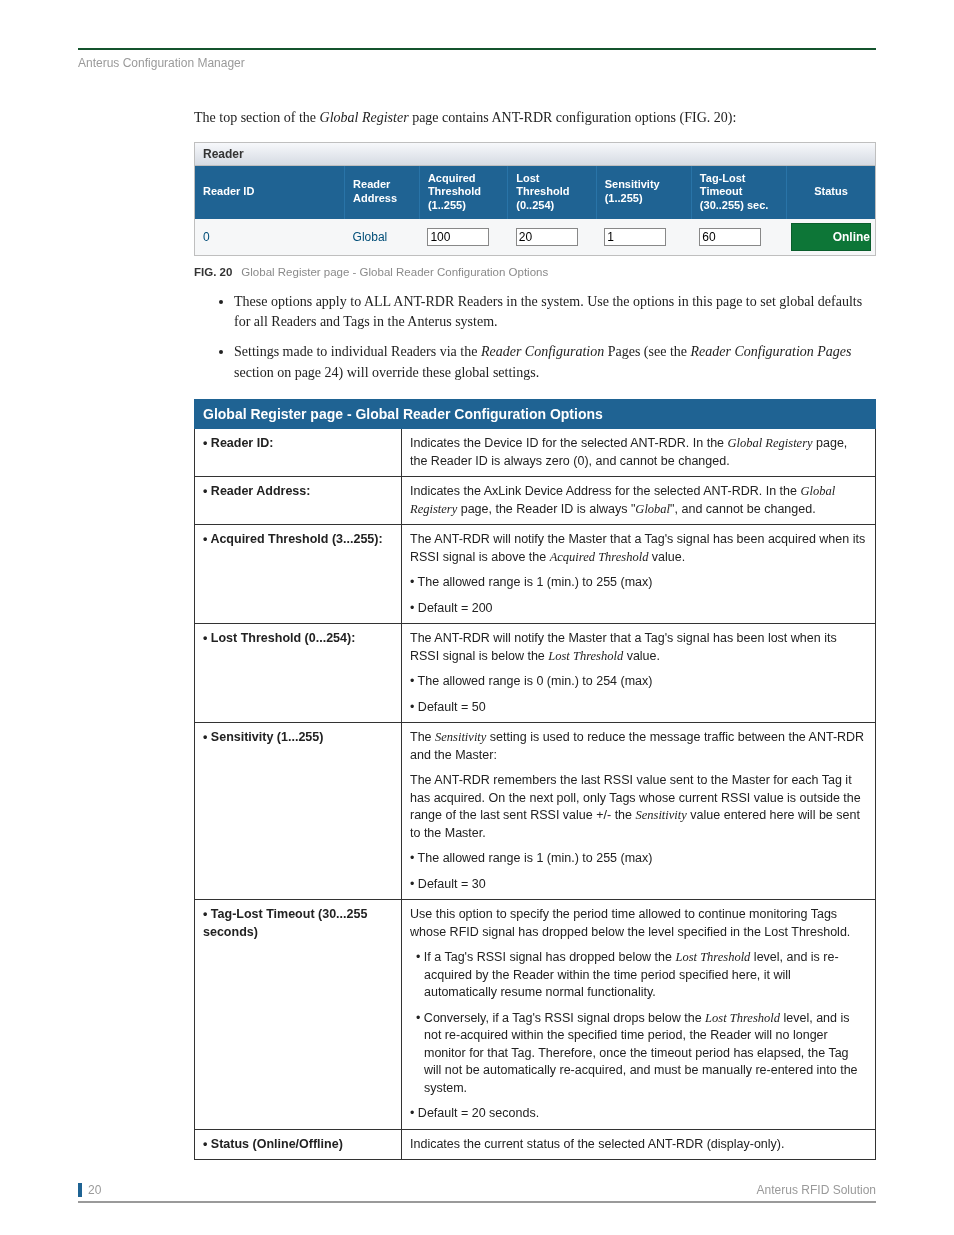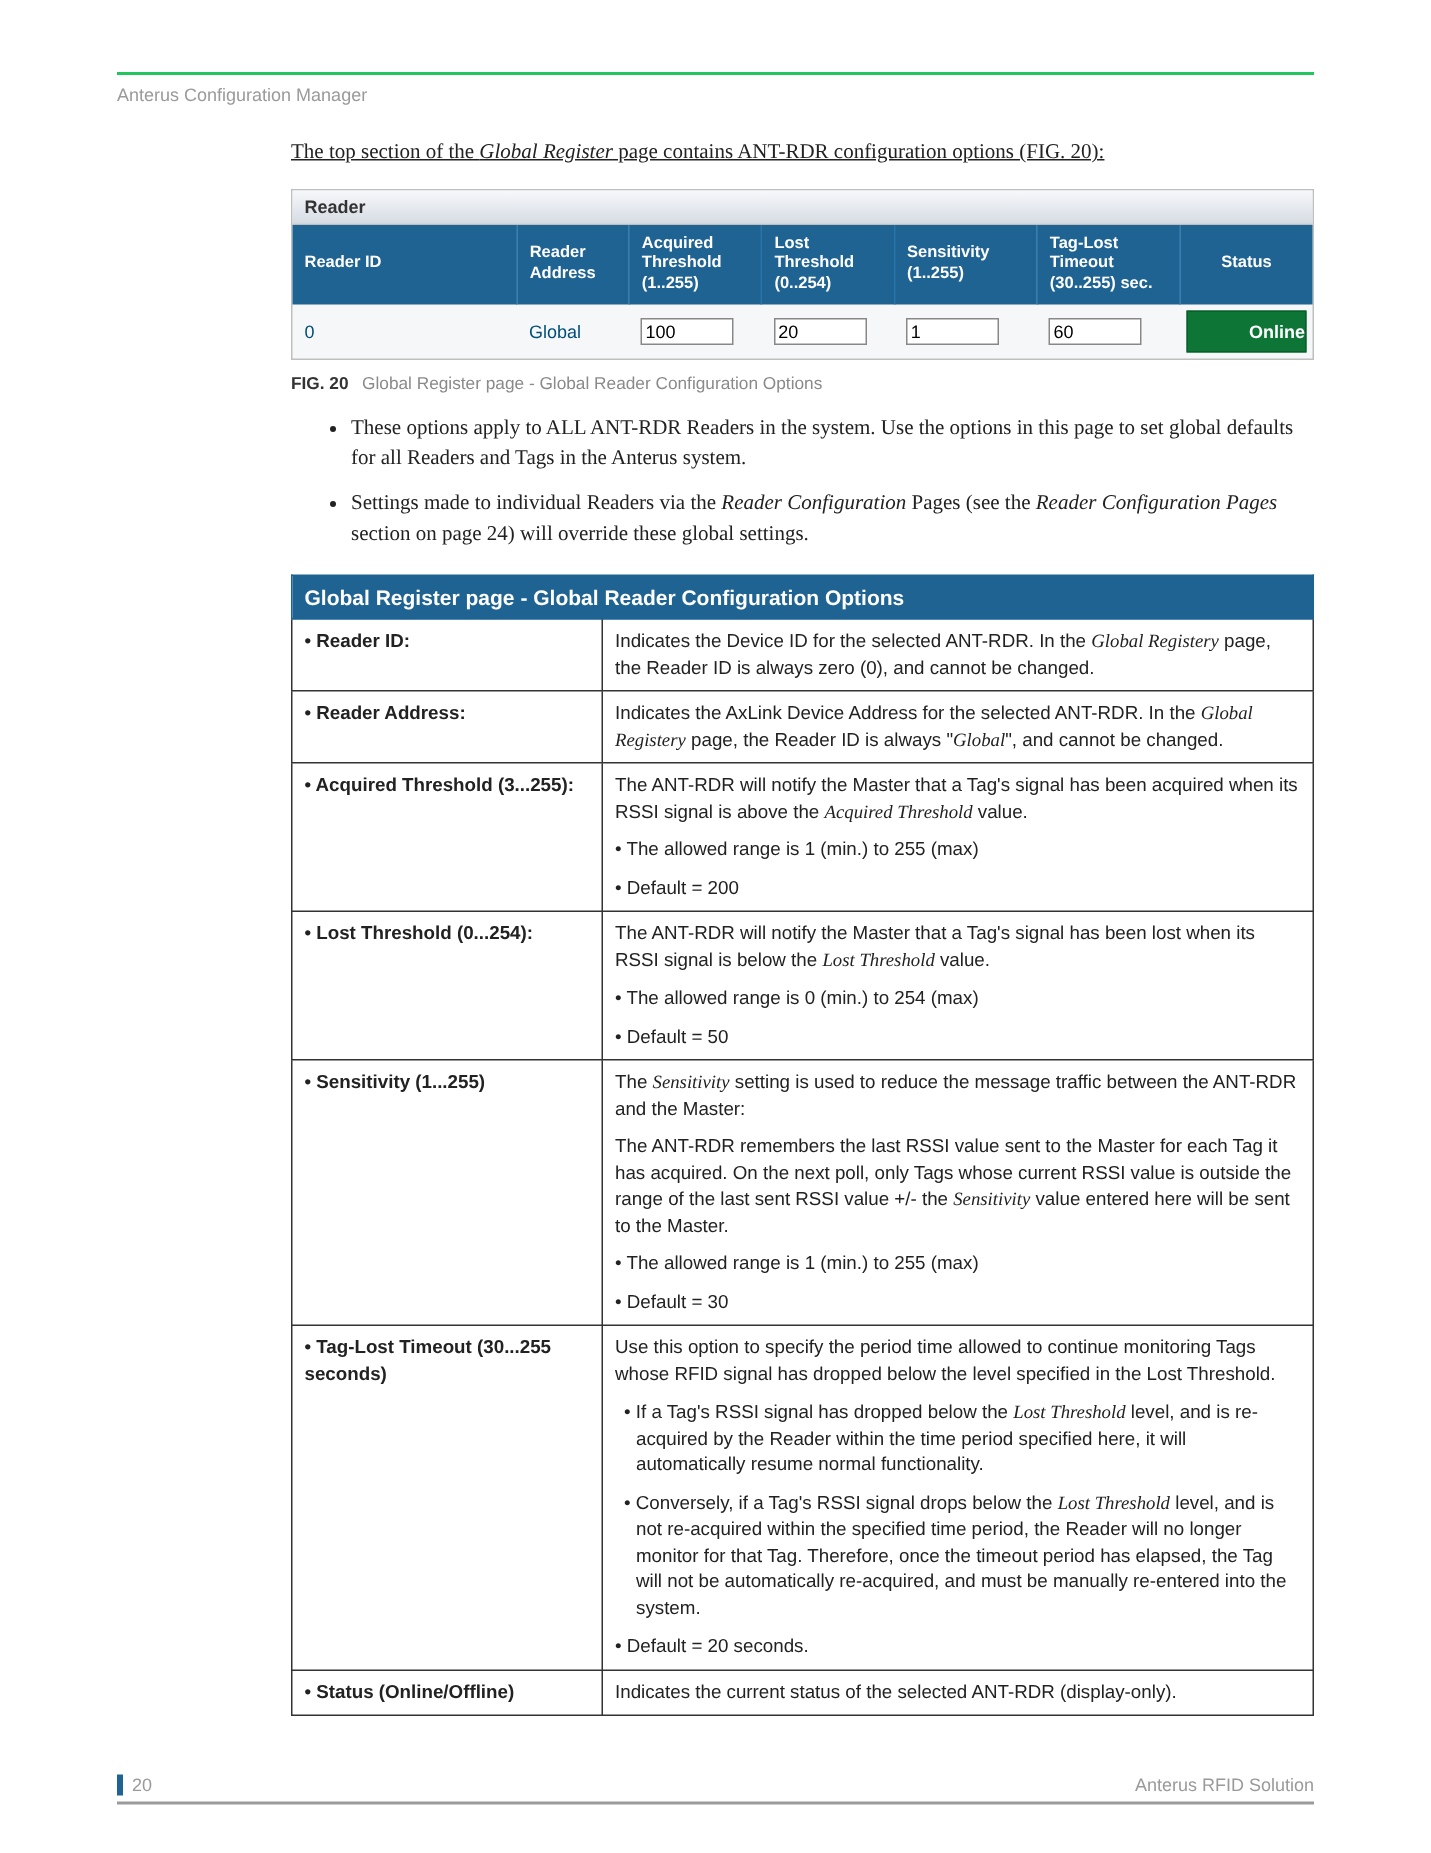--- a/index.html
+++ b/index.html
@@ -10,43 +10,42 @@
     color: #222;
   }
   .page {
     width: 954px;
     height: 1235px;
     position: relative;
     box-sizing: border-box;
     padding: 48px 78px 0 78px;
   }
   .topbar {
-    border-top: 2px solid #22c55e;
+    border-top: 2px solid #14532d;
     padding-top: 6px;
-    margin-bottom: 22px;
+    margin-bottom: 38px;
   }
   .running-head {
     font-size: 12px;
     color: #9a9a9a;
   }
   .content {
     margin-left: 116px;
   }
   h2.section-title {
     color: #1a5a90;
     font-size: 16px;
     font-weight: bold;
     margin: 0 0 10px 0;
   }
   p.intro {
     font-size: 14px;
     font-family: Georgia, 'Times New Roman', serif;
     margin: 17px 0 14px 0;
     line-height: 1.4;
-    text-decoration: underline;
   }
   p.intro .ital { font-style: italic; }
 
   
   .reader-panel {
     border: 1px solid #bfbfbf;
     background: #f6f7f8;
     font-size: 12px;
   }
   .reader-panel .panel-title {

